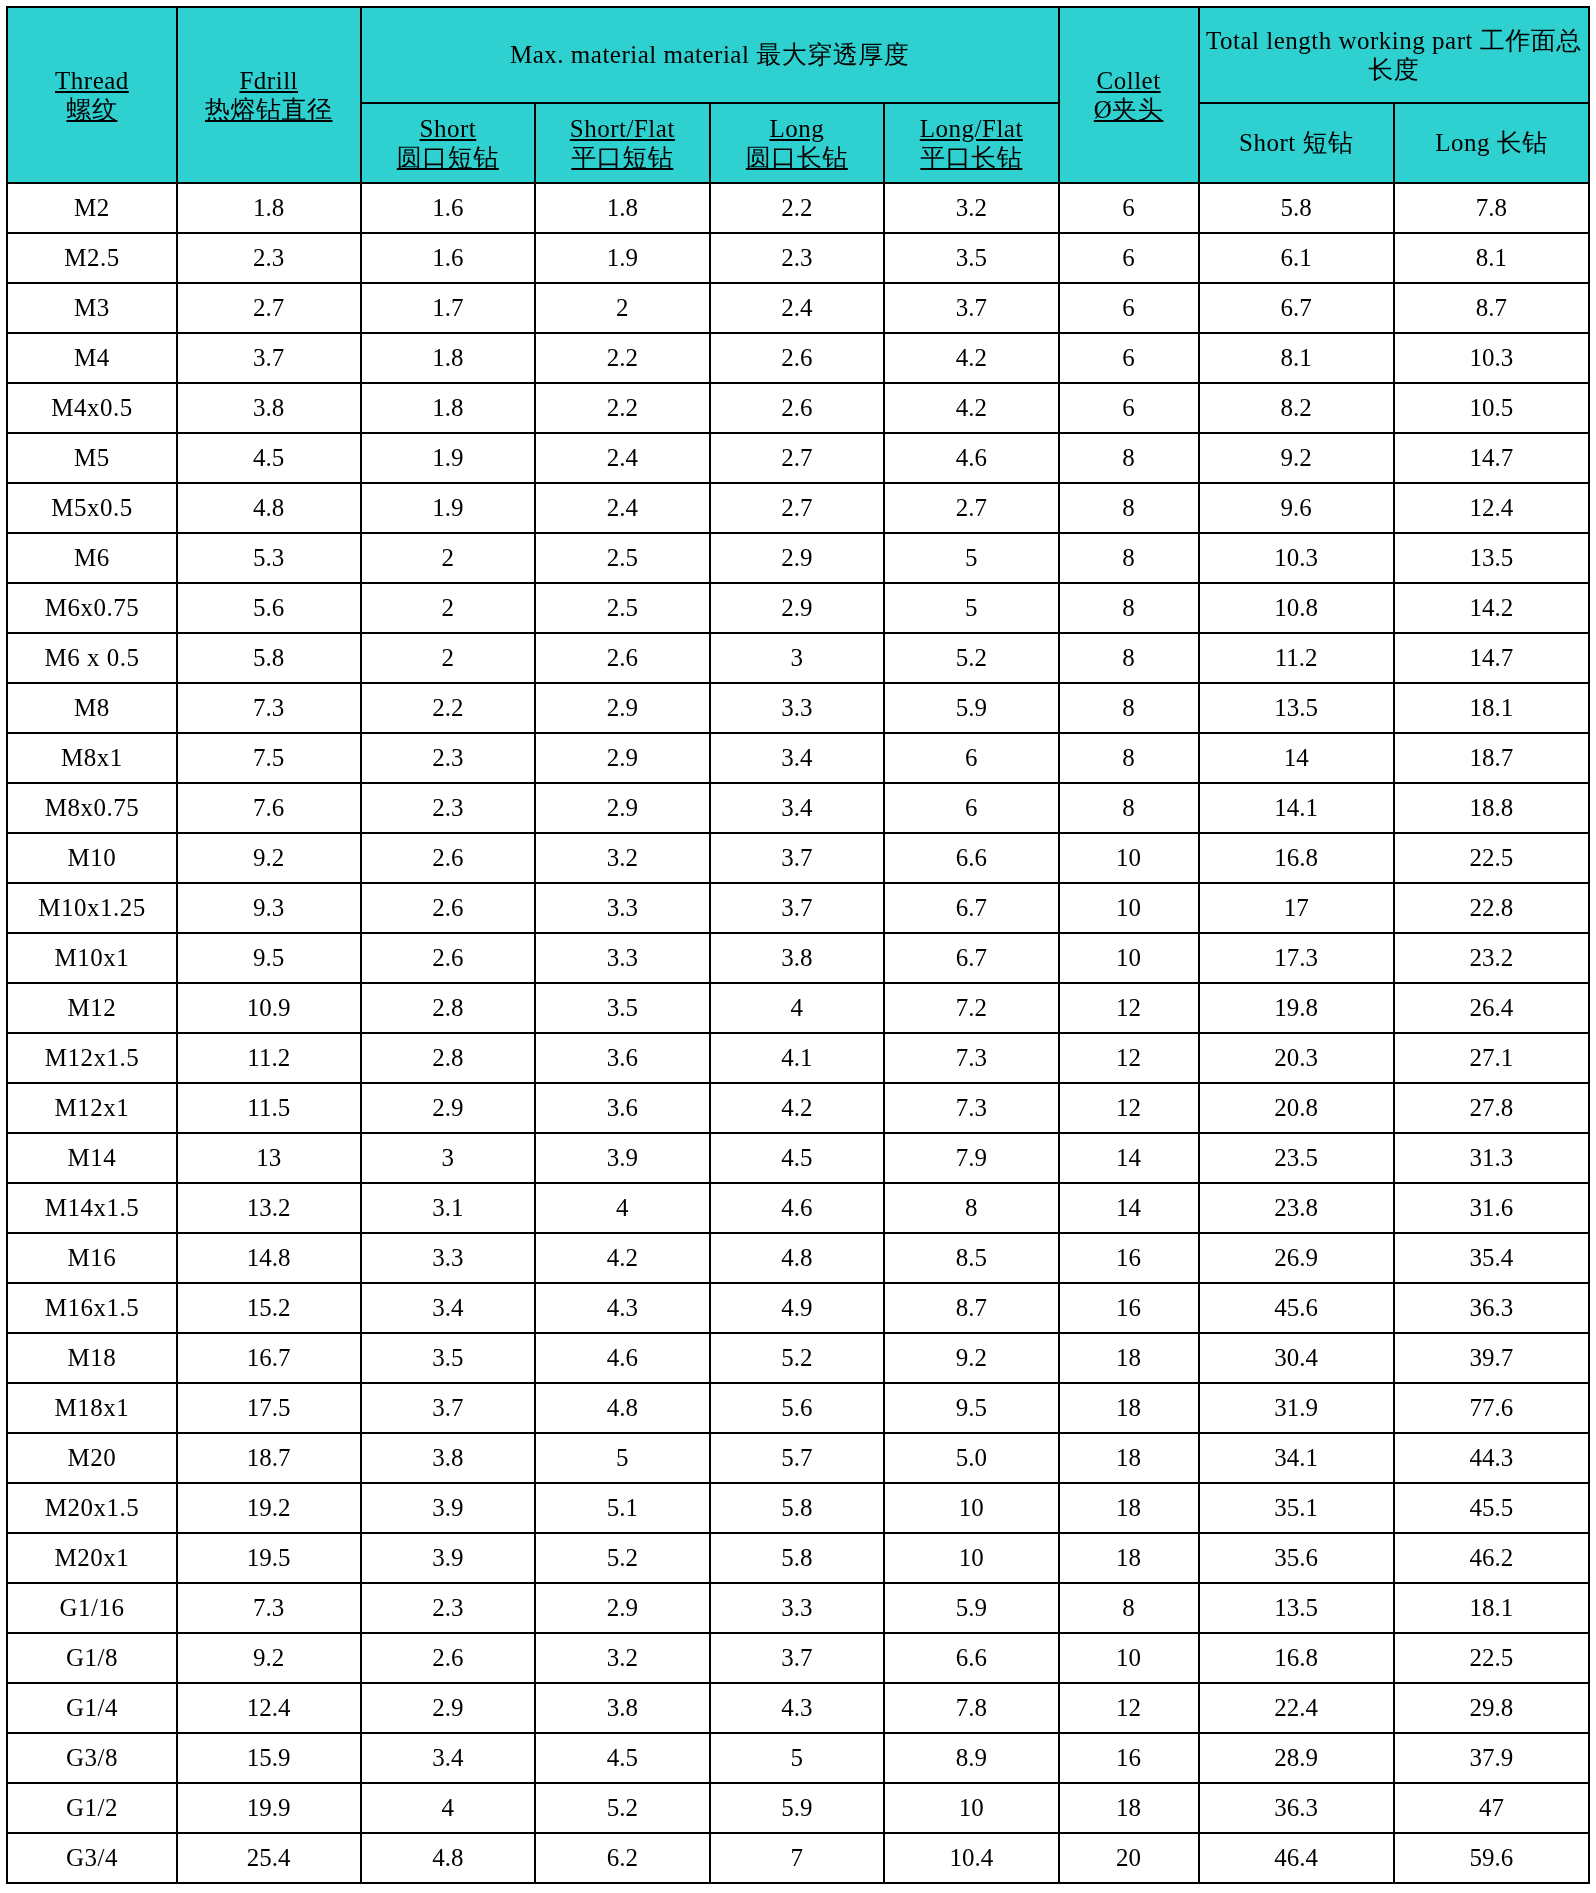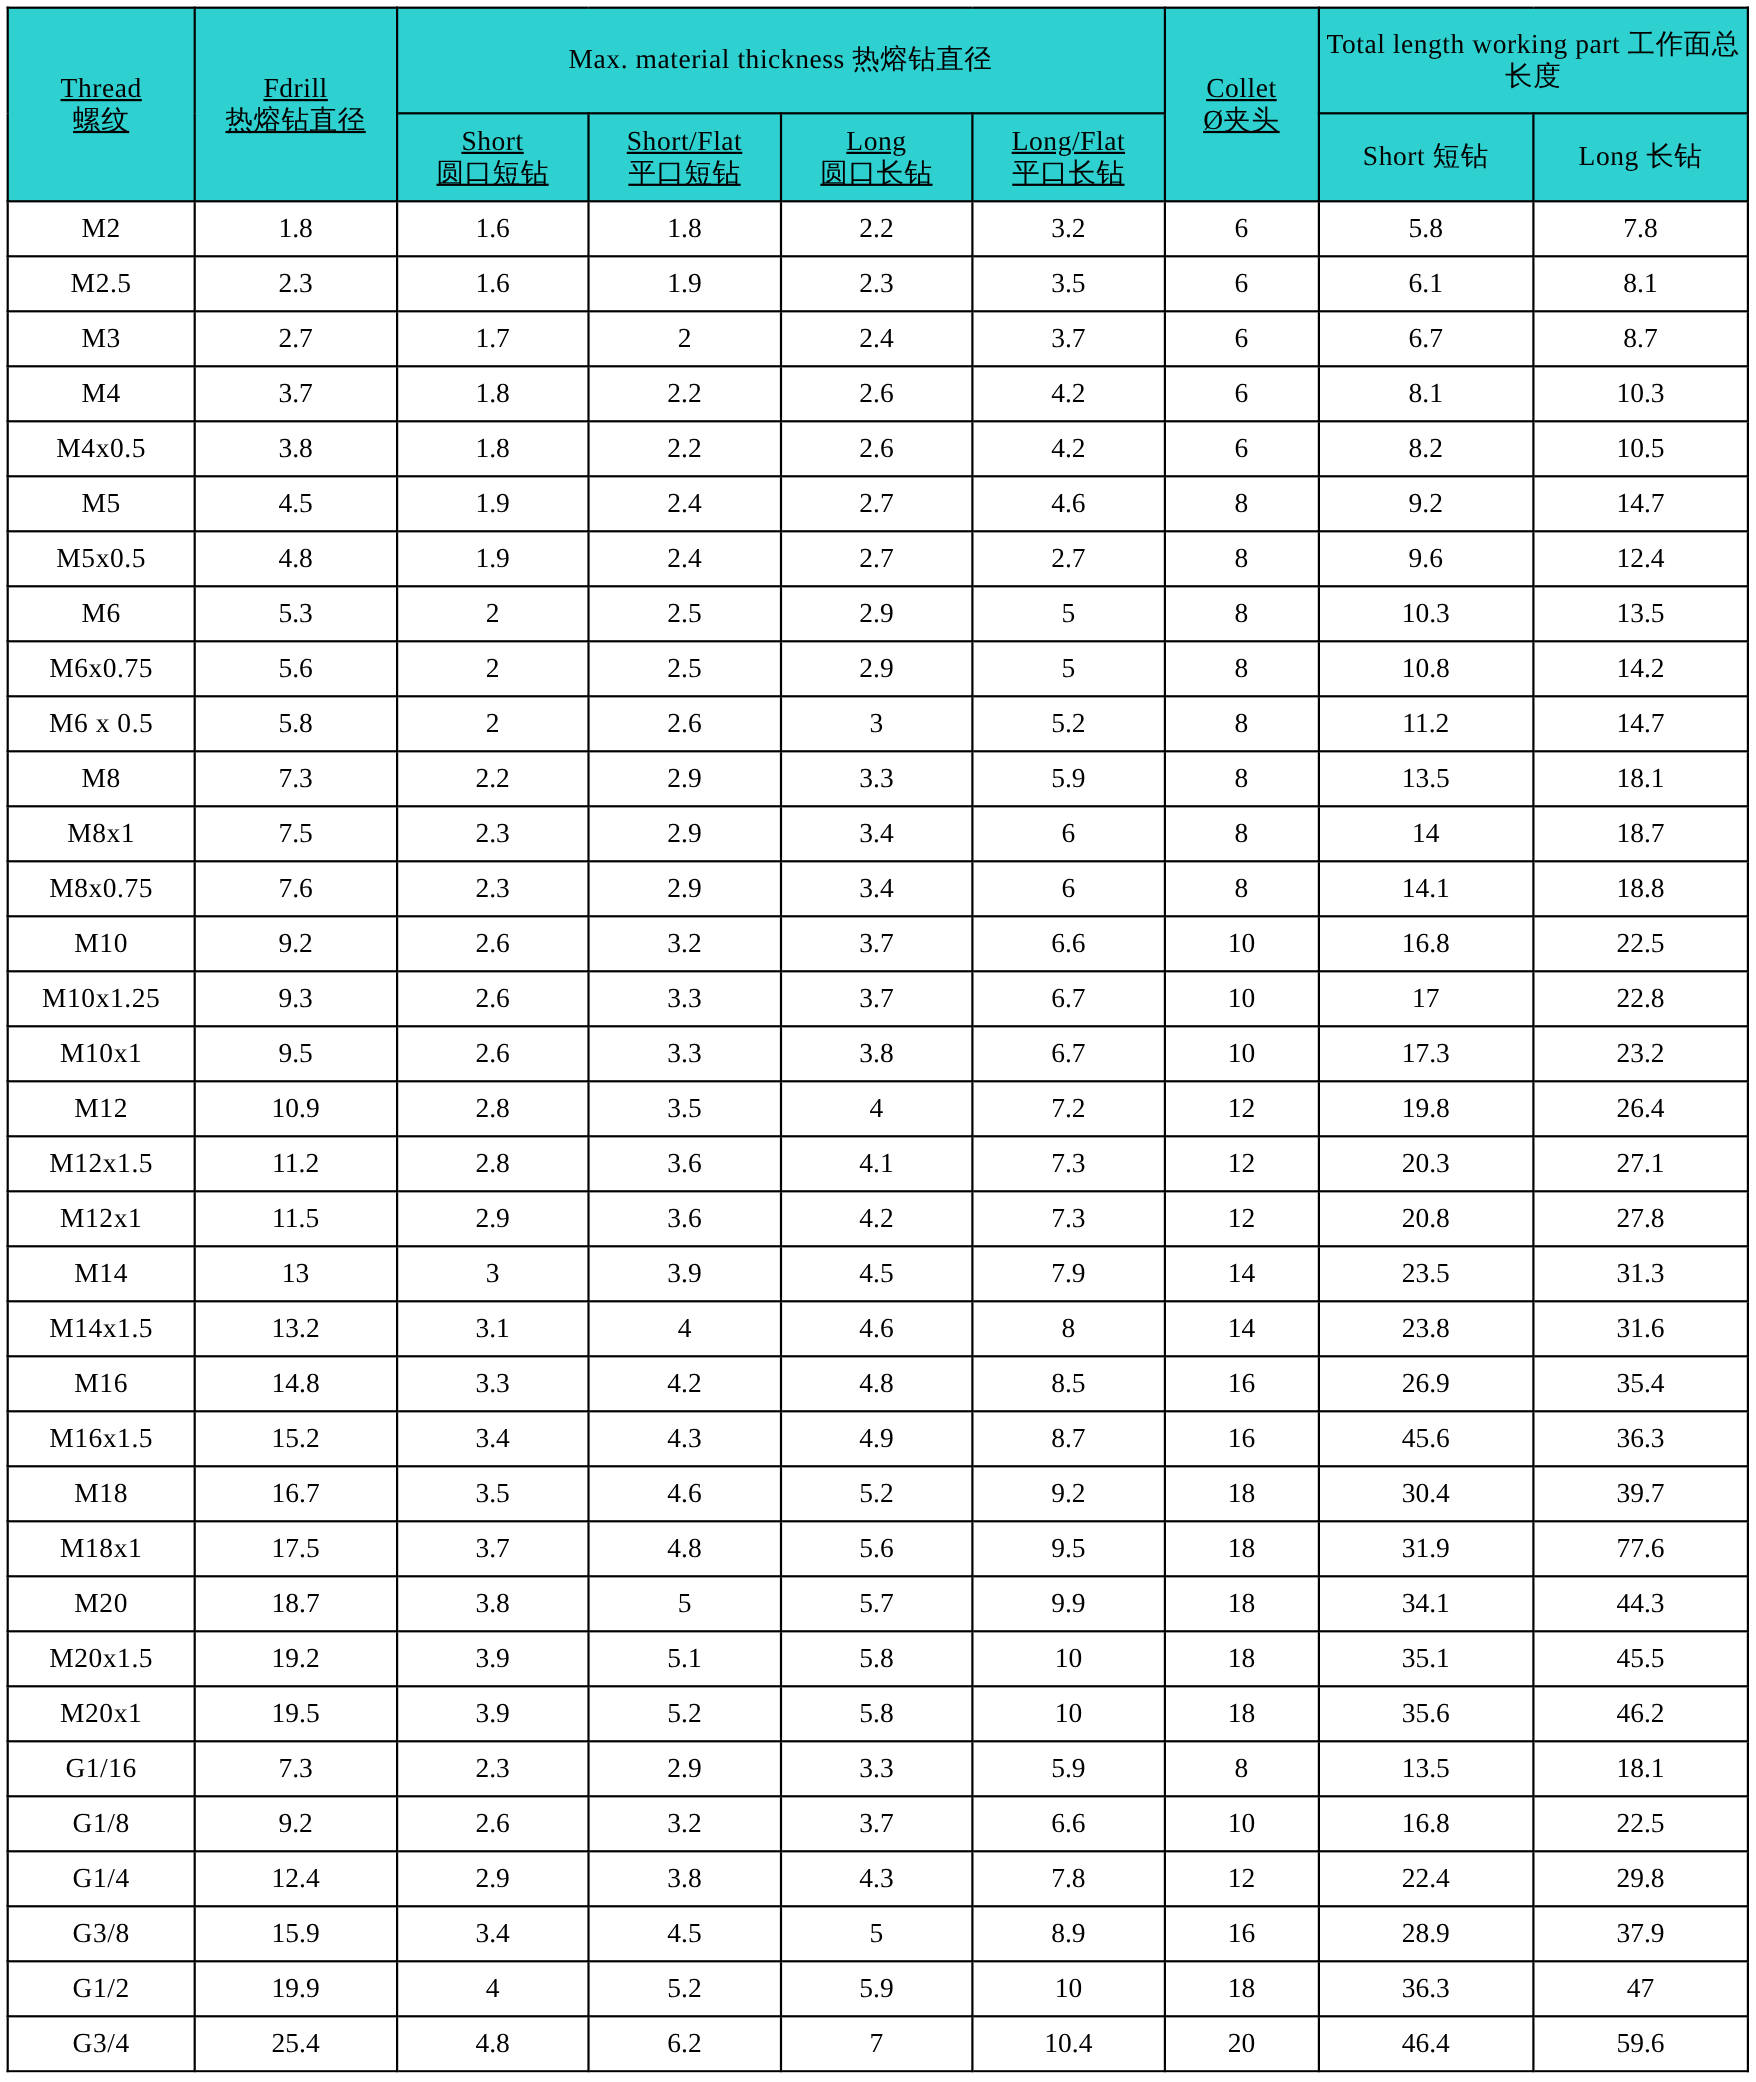--- a/index.html
+++ b/index.html
@@ -78,21 +78,21 @@
   <thead>
     <tr>
       <th class="hdr-tall two-line" rowspan="2">
         <span>Thread</span>
         <span>螺纹</span>
       </th>
       <th class="hdr-tall two-line" rowspan="2">
         <span>Fdrill</span>
         <span>热熔钻直径</span>
       </th>
-      <th class="hdr-top" colspan="4">Max. material thickness 热熔钻直径</th>
+      <th class="hdr-top" colspan="4">Max. material material 最大穿透厚度</th>
       <th class="hdr-tall two-line" rowspan="2">
         <span>Collet</span>
         <span>Ø夹头</span>
       </th>
       <th class="hdr-top" colspan="2">Total length working part  工作面总长度</th>
     </tr>
     <tr>
       <th class="hdr-sub two-line">
         <span>Short</span>
         <span>圆口短钻</span>
@@ -388,21 +388,21 @@
         <td>18</td>
         <td>31.9</td>
         <td>77.6</td>
       </tr>
       <tr>
         <td class="thread-cell">M20</td>
         <td>18.7</td>
         <td>3.8</td>
         <td>5</td>
         <td>5.7</td>
-        <td>9.9</td>
+        <td>5.0</td>
         <td>18</td>
         <td>34.1</td>
         <td>44.3</td>
       </tr>
       <tr>
         <td class="thread-cell">M20x1.5</td>
         <td>19.2</td>
         <td>3.9</td>
         <td>5.1</td>
         <td>5.8</td>

